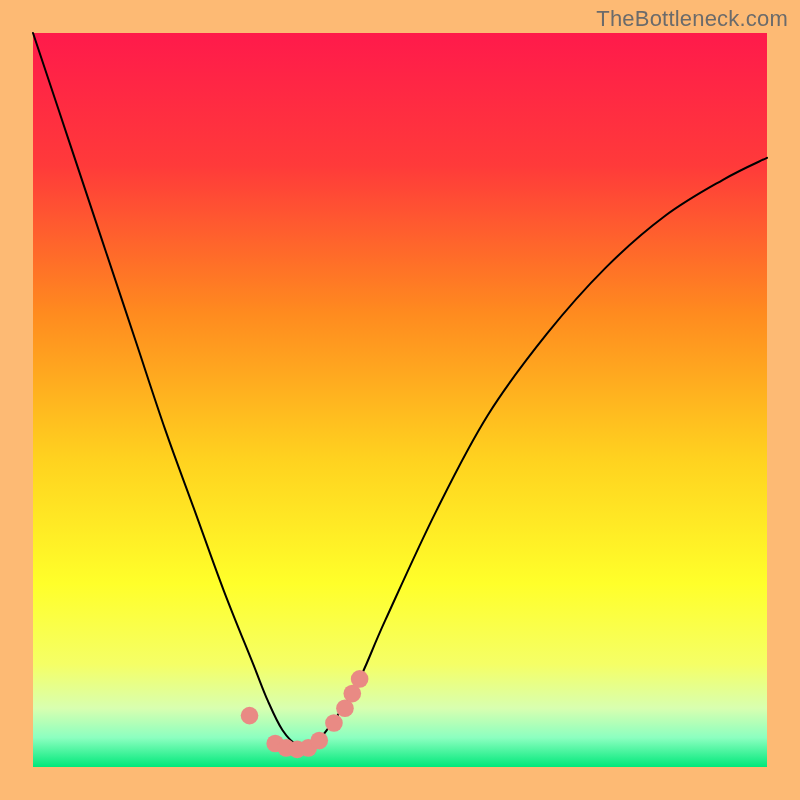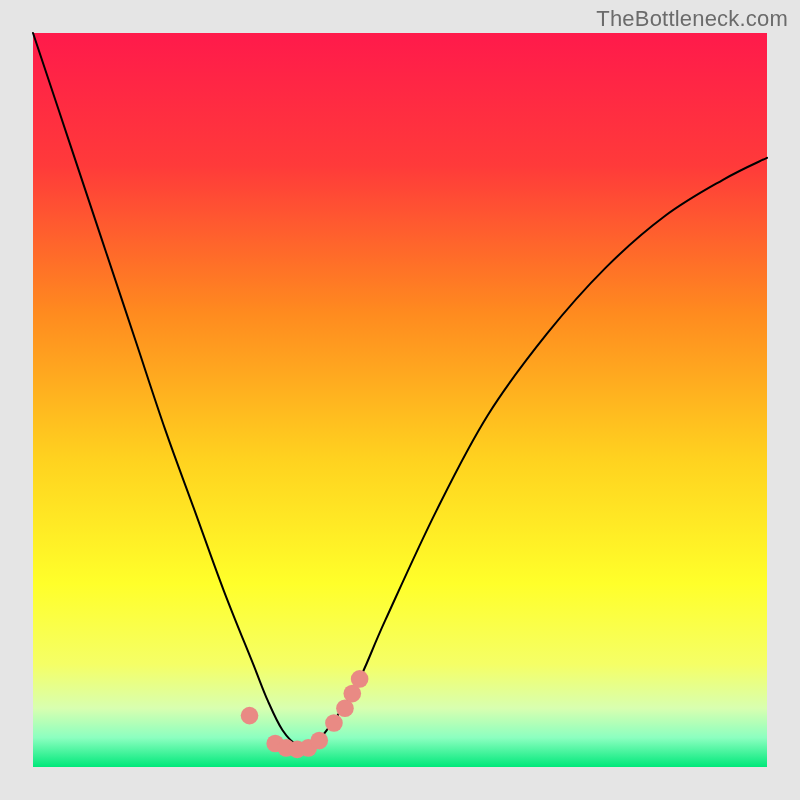--- a/index.html
+++ b/index.html
@@ -10,21 +10,21 @@
     overflow: hidden;
     background: #000;
     font-family: Arial, Helvetica, sans-serif;
   }
   .frame {
     position: absolute;
     left: 0;
     top: 0;
     width: 800px;
     height: 800px;
-    background: #e5e5e5;
+    background: #fdba74;
   }
   .plot {
     position: absolute;
     left: 33px;
     top: 33px;
     width: 734px;
     height: 734px;
     
   }
   .watermark {

